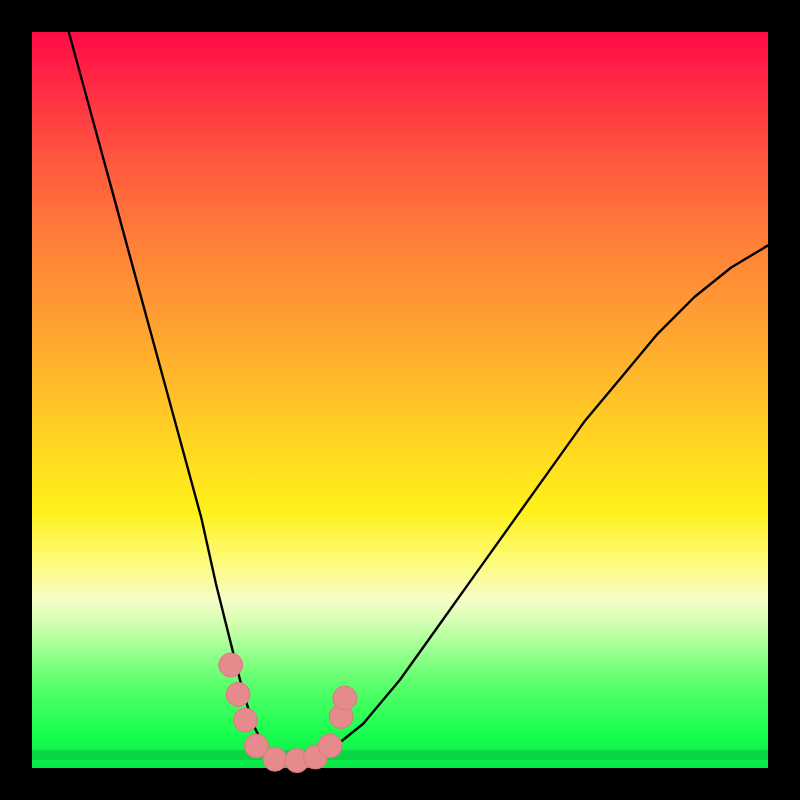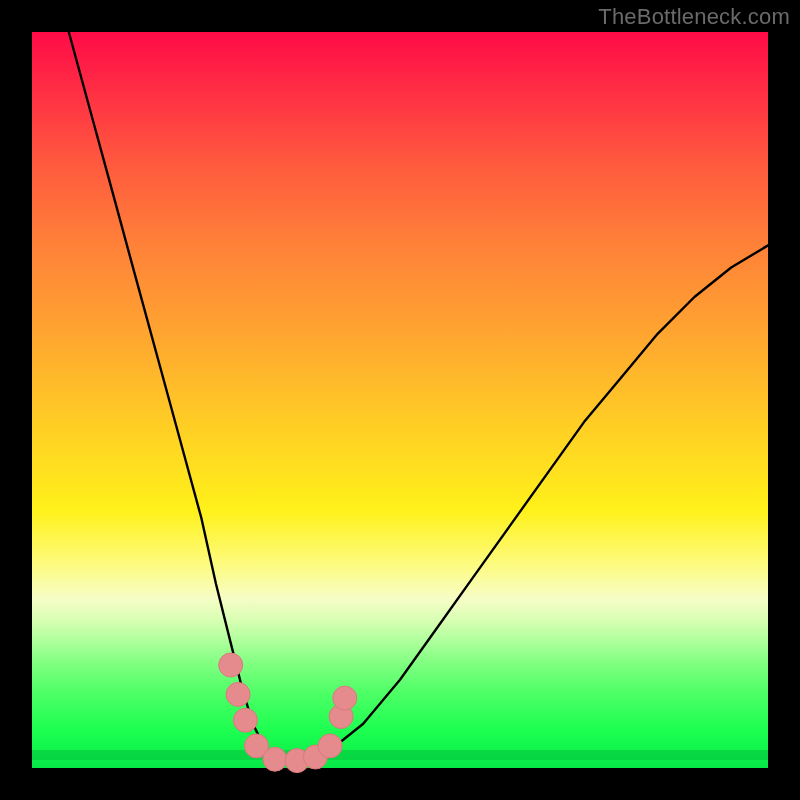--- a/index.html
+++ b/index.html
@@ -88,14 +88,13 @@
         <circle cx="224.5" cy="713.9" r="12" fill="#e58b8d" stroke="#d97a7c" stroke-width="1"></circle>
         <circle cx="242.9" cy="727.2" r="12" fill="#e58b8d" stroke="#d97a7c" stroke-width="1"></circle>
         <circle cx="265.0" cy="728.6" r="12" fill="#e58b8d" stroke="#d97a7c" stroke-width="1"></circle>
         <circle cx="283.4" cy="725.0" r="12" fill="#e58b8d" stroke="#d97a7c" stroke-width="1"></circle>
         <circle cx="298.1" cy="713.9" r="12" fill="#e58b8d" stroke="#d97a7c" stroke-width="1"></circle>
         <circle cx="309.1" cy="684.5" r="12" fill="#e58b8d" stroke="#d97a7c" stroke-width="1"></circle>
         <circle cx="312.8" cy="666.1" r="12" fill="#e58b8d" stroke="#d97a7c" stroke-width="1"></circle>
       </g>
   </svg>
 
-  <div class="watermark">TheBottleneck.com</div>
 </div>
 
 </body></html>

